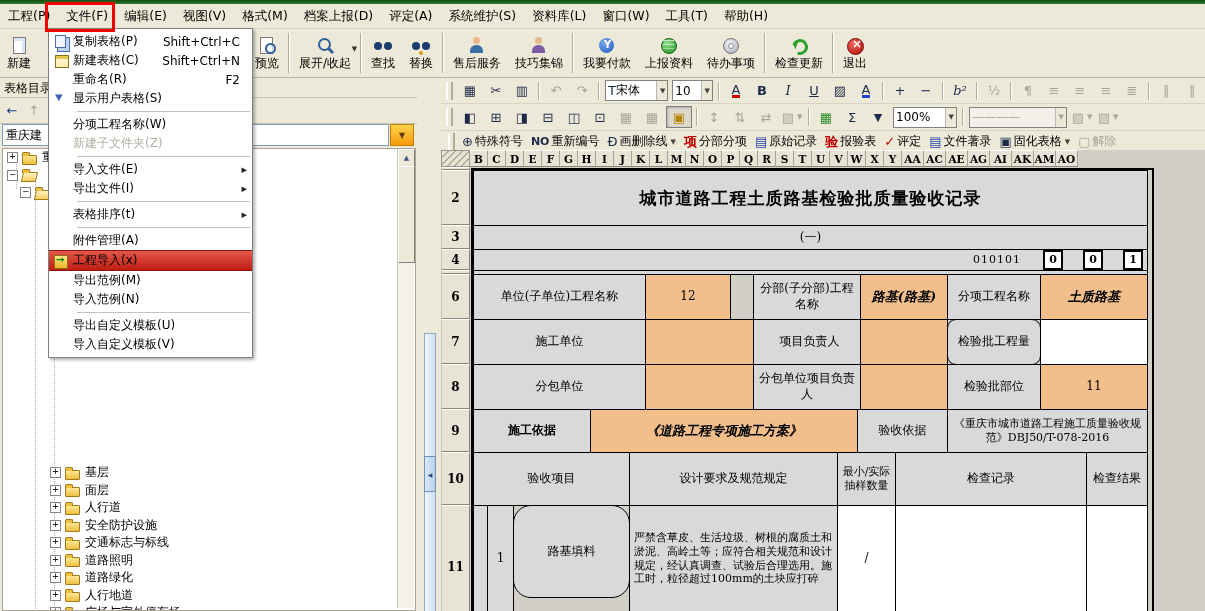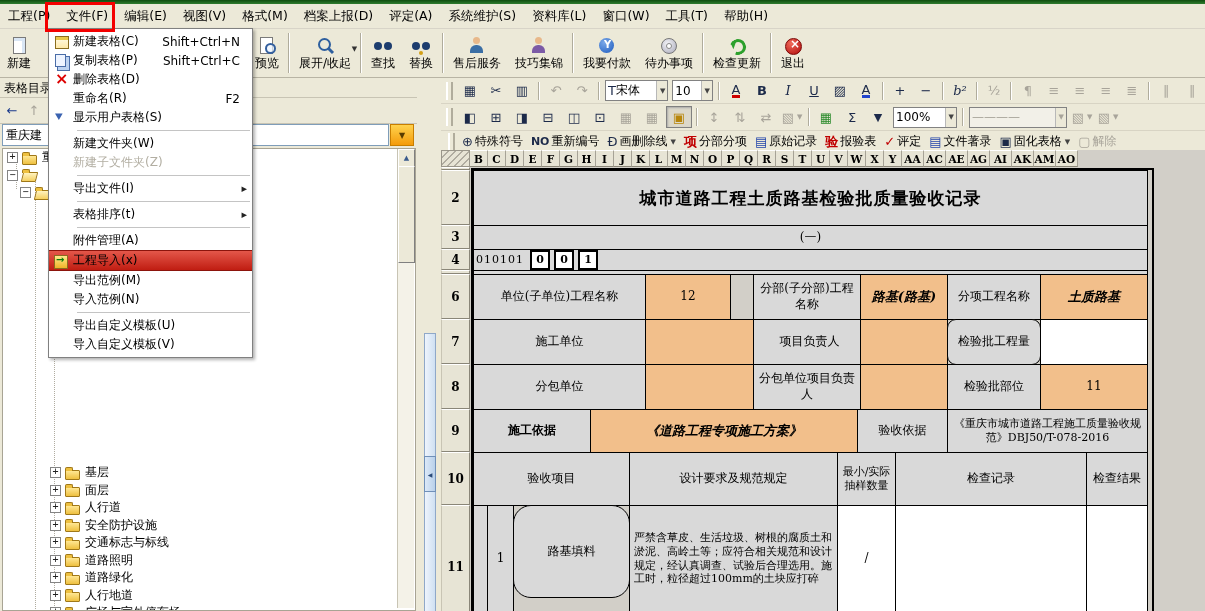--- a/index.html
+++ b/index.html
@@ -130,21 +130,21 @@
   .rowheads{position:absolute;left:0;top:17px;width:29px;}
   .rh{position:absolute;left:0;width:29px;box-sizing:border-box;background:#e7e4d5;border:1px solid;border-color:#fff #8a8678 #8a8678 #c8c4b4;font-family:"DejaVu Serif",serif;font-weight:bold;font-size:12px;display:flex;align-items:center;justify-content:center;color:#000;}
   
   .fc{position:absolute;box-sizing:border-box;border:1px solid #000;background:#d9d9d9;display:flex;align-items:center;justify-content:center;text-align:center;font-family:"DejaVu Serif",serif;font-size:12px;line-height:1.3;color:#000;padding:1px 2px;}
   .fc.or{background:#f2bf8b;}
   .fc.wh{background:#fff;}
   .fc.title{font-family:"DejaVu Sans","Liberation Sans",sans-serif;font-weight:bold;font-size:17px;letter-spacing:1px;}
   .fc.script{font-style:italic;font-weight:600;font-size:13px;}
   .fc.small{font-size:11px;}
   .fc.req{justify-content:flex-start;align-items:center;text-align:left;font-size:11px;padding:2px 4px;line-height:1.25;}
-  .fc.codeholder{justify-content:flex-start;padding-right:4px;}
+  .fc.codeholder{justify-content:flex-end;padding-right:4px;gap:16px;}
   .codebox{width:16px;height:16px;border:2px solid #000;background:#fff;margin-left:4px;display:flex;align-items:center;justify-content:center;font-size:11px;font-weight:bold;}
   .codetext{font-size:11px;letter-spacing:1px;margin-right:2px;}
   .formborder{position:absolute;border:2px solid #000;pointer-events:none;}
 </style>
 </head>
 <body>
 
 <div id="app">
 
   <div class="titlebar"></div>
@@ -229,20 +229,25 @@
         <span class="bdrop"></span>
       </div>
       <div class="bigbtn sep">
         <span class="bigico"></span>
         <span class="blabel"></span>
         <span class="bdrop"></span>
       </div>
       <div class="bigbtn">
         <span class="bigico ic-pay"></span>
         <span class="blabel">我要付款</span>
+        <span class="bdrop"></span>
+      </div>
+      <div class="bigbtn">
+        <span class="bigico ic-upload"></span>
+        <span class="blabel">上报资料</span>
         <span class="bdrop"></span>
       </div>
       <div class="bigbtn">
         <span class="bigico ic-todo"></span>
         <span class="blabel">待办事项</span>
         <span class="bdrop"></span>
       </div>
       <div class="bigbtn sep">
         <span class="bigico"></span>
         <span class="blabel"></span>
@@ -800,62 +805,62 @@
     <div class="fc wh" style="left:396px;top:355px;width:59px;height:107px;">/</div>
     <div class="fc wh" style="left:454px;top:355px;width:192px;height:107px;"></div>
     <div class="fc wh" style="left:645px;top:355px;width:62px;height:107px;"></div>
 
     <div class="formborder" style="left:30px;top:18px;width:679px;height:450px;"></div>
   </div>
 
   <div class="filemenu">
 
   <div class="mrow">
+        <span class="mi mi-copytable"></span>
+        <span class="mlabel">复制表格(P)</span>
+        <span class="msc">Shift+Ctrl+C</span>
+      </div>
+      <div class="mrow">
         <span class="mi mi-newtable"></span>
         <span class="mlabel">新建表格(C)</span>
         <span class="msc">Shift+Ctrl+N</span>
       </div>
       <div class="mrow">
-        <span class="mi mi-copytable"></span>
-        <span class="mlabel">复制表格(P)</span>
-        <span class="msc">Shift+Ctrl+C</span>
-      </div>
-      <div class="mrow">
-        <span class="mi mi-deltable"></span>
-        <span class="mlabel">删除表格(D)</span>
-
-      </div>
-      <div class="mrow">
         <span class="mi"></span>
         <span class="mlabel">重命名(R)</span>
         <span class="msc">F2</span>
       </div>
       <div class="mrow">
         <span class="mi mi-filter"></span>
         <span class="mlabel">显示用户表格(S)</span>
 
       </div>
       <div class="mrow sep">
 
         <span class="mlabel"></span>
 
       </div>
       <div class="mrow">
         <span class="mi"></span>
-        <span class="mlabel">新建文件夹(W)</span>
+        <span class="mlabel">分项工程名称(W)</span>
 
       </div>
       <div class="mrow disabled">
         <span class="mi"></span>
         <span class="mlabel">新建子文件夹(Z)</span>
 
       </div>
       <div class="mrow sep">
 
         <span class="mlabel"></span>
+
+      </div>
+      <div class="mrow has-sub">
+        <span class="mi"></span>
+        <span class="mlabel">导入文件(E)</span>
 
       </div>
       <div class="mrow has-sub">
         <span class="mi"></span>
         <span class="mlabel">导出文件(I)</span>
 
       </div>
       <div class="mrow sep">
 
         <span class="mlabel"></span>

